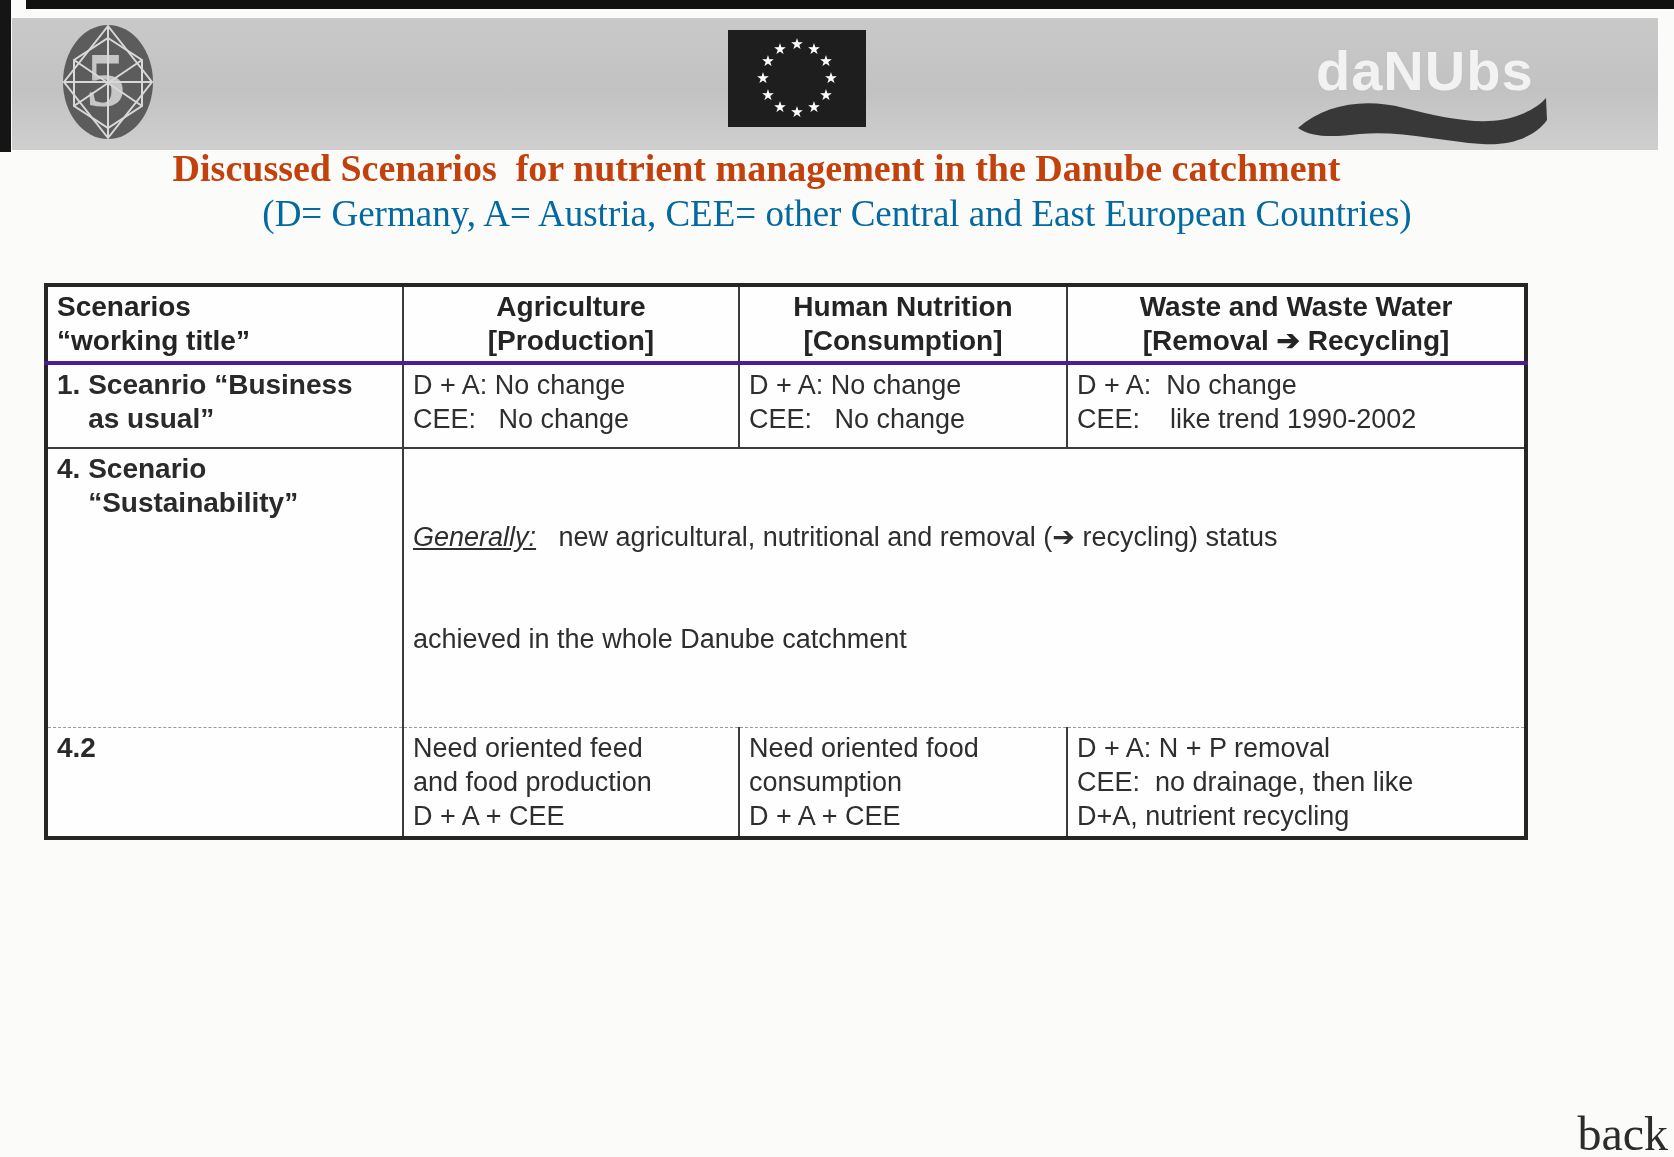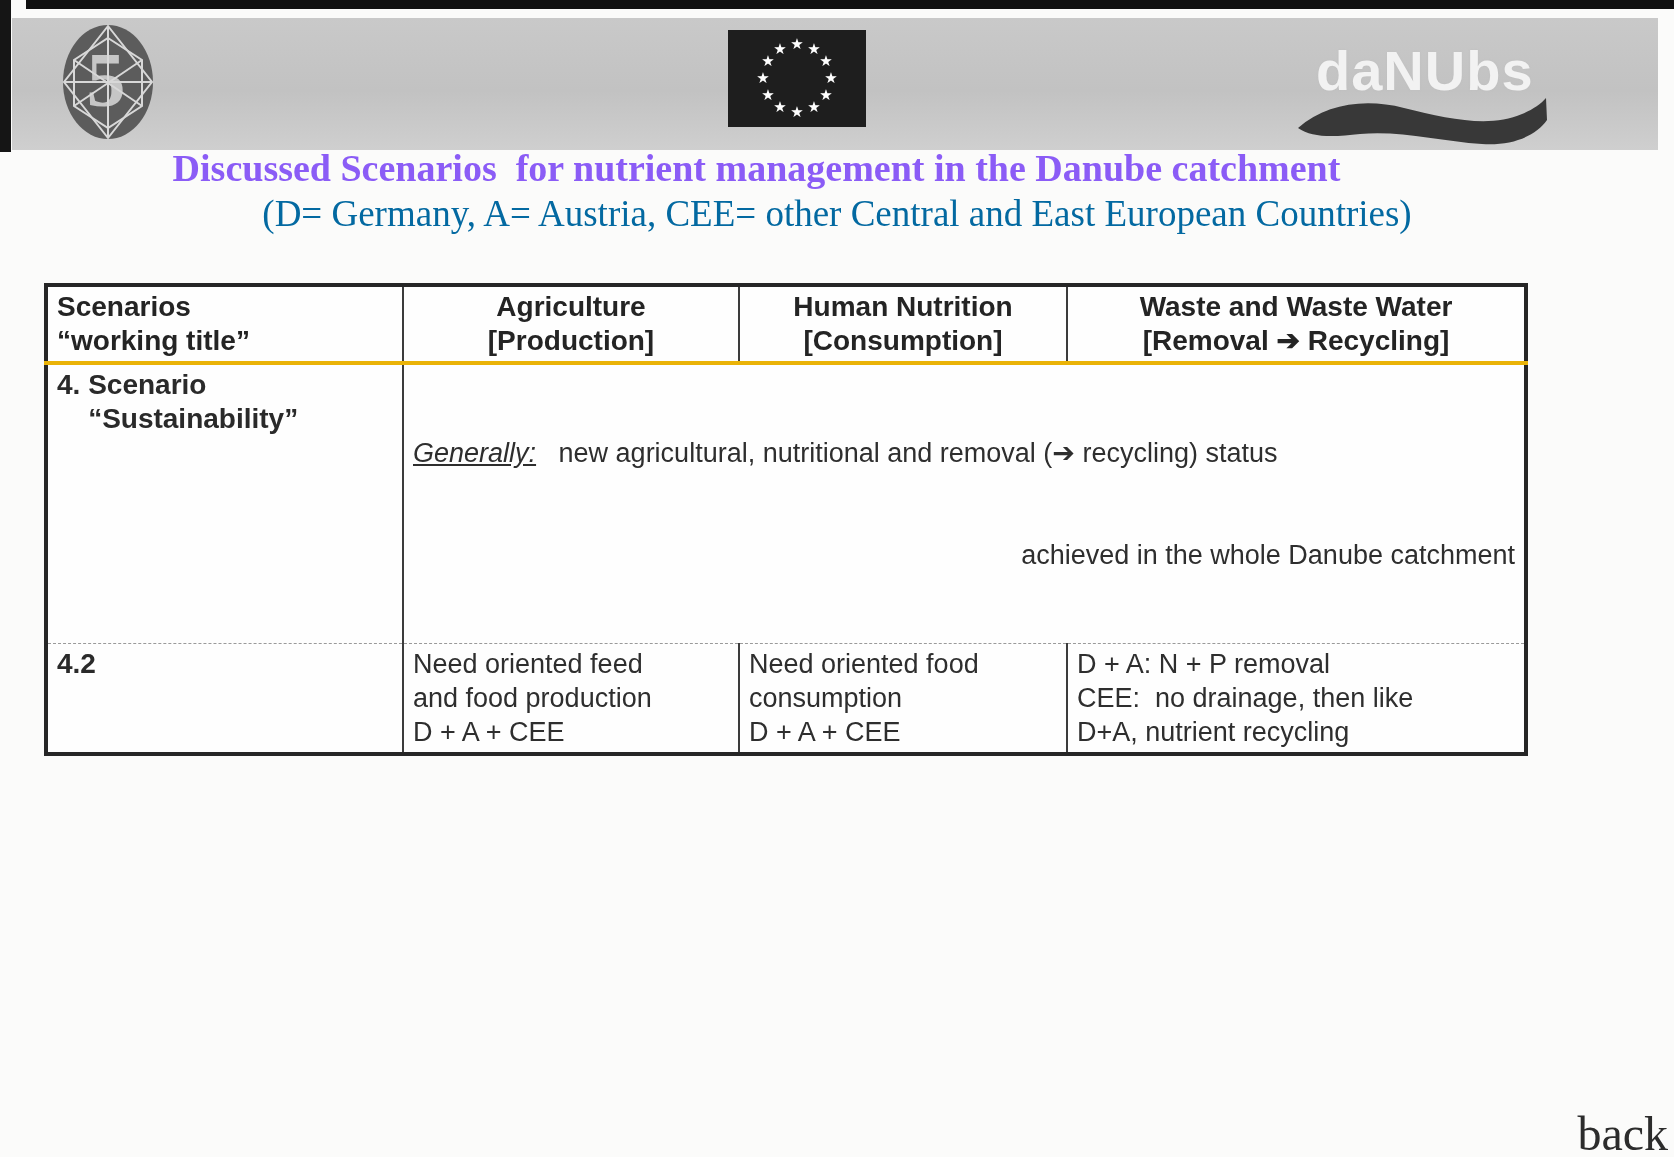--- a/index.html
+++ b/index.html
@@ -23,40 +23,40 @@
   .danubs { position: absolute; left: 1286px; top: 10px; width: 260px; height: 122px; }
   .danubs-text { position: absolute; left: 18px; top: 10px;
                  font-family: "Liberation Sans", sans-serif;
                  font-weight: bold; font-size: 56px; letter-spacing: 1px;
                  color: #f2f2f2; text-shadow: 0 0 2px #bdbdbd; }
   .danubs-wave { position: absolute; left: 0; top: 66px; }
 
   
   .page-title { position: absolute; left: 0; top: 146px; width: 1513px;
                 text-align: center; font-family: "Liberation Serif", serif;
-                font-weight: 700; font-size: 38px; color: #8b5cf6; white-space: pre; }
+                font-weight: 700; font-size: 38px; color: #c2410c; white-space: pre; }
   .page-subtitle { position: absolute; left: 0; top: 192px; width: 1674px;
                    text-align: center; font-family: "Liberation Serif", serif;
                    font-size: 37px; color: #0369a1; white-space: pre; }
 
   
   table.scenarios { position: absolute; left: 44px; top: 283px; width: 1480px;
                     border-collapse: collapse; table-layout: fixed;
                     border: 4px solid #262626; background: #fefefe; }
   th, td { border: 2px solid #3c3c3c; vertical-align: top; padding: 3px 9px;
            color: #2e2e2e; font-size: 27px; line-height: 34px; white-space: pre-wrap;
            overflow: hidden; }
   th { font-size: 28px; font-weight: bold; color: #242424; text-align: center;
-       border-bottom: 4px solid #eab308; }
+       border-bottom: 4px solid #4c1d95; }
   th.left { text-align: left; }
   td.scenario { font-weight: bold; font-size: 28px; color: #2a2a2a; }
   tr.dash td    { border-bottom: 1px dashed #9a9a9a; }
   tr.afdash td  { border-top: 1px dashed #9a9a9a; }
   .u { text-decoration: underline; font-style: italic; }
-  .gen-line2 { text-align: right; }
+  .gen-line2 { text-align: left; }
 
   
   .back-link { position: absolute; right: 6px; top: 1106px;
                font-family: "Liberation Serif", serif; font-size: 48px; color: #2c2c2c;
                cursor: pointer; }
 </style>
 </head>
 <body>
 
 <div class="canvas">
@@ -122,20 +122,30 @@
       <th class="left">Scenarios
 “working title”</th>
       <th>Agriculture
 [Production]</th>
       <th>Human Nutrition
 [Consumption]</th>
       <th>Waste and Waste Water
 [Removal ➔ Recycling]</th>
     </tr>
 
+    <tr style="height:85px">
+      <td class="scenario">1. Sceanrio “Business
+    as usual”</td>
+      <td>D + A: No change
+CEE:   No change</td>
+      <td>D + A: No change
+CEE:   No change</td>
+      <td>D + A:  No change
+CEE:    like trend 1990-2002</td>
+    </tr>
 
 
 
     <tr class="dash" style="height:76px">
       <td class="scenario">4. Scenario
     “Sustainability”</td>
       <td colspan="3">
         <div class="gen-line1"><span class="u">Generally:</span><span>   new agricultural, nutritional and removal (➔ recycling) status</span></div>
         <div class="gen-line2">achieved in the whole Danube catchment</div>
       </td>

